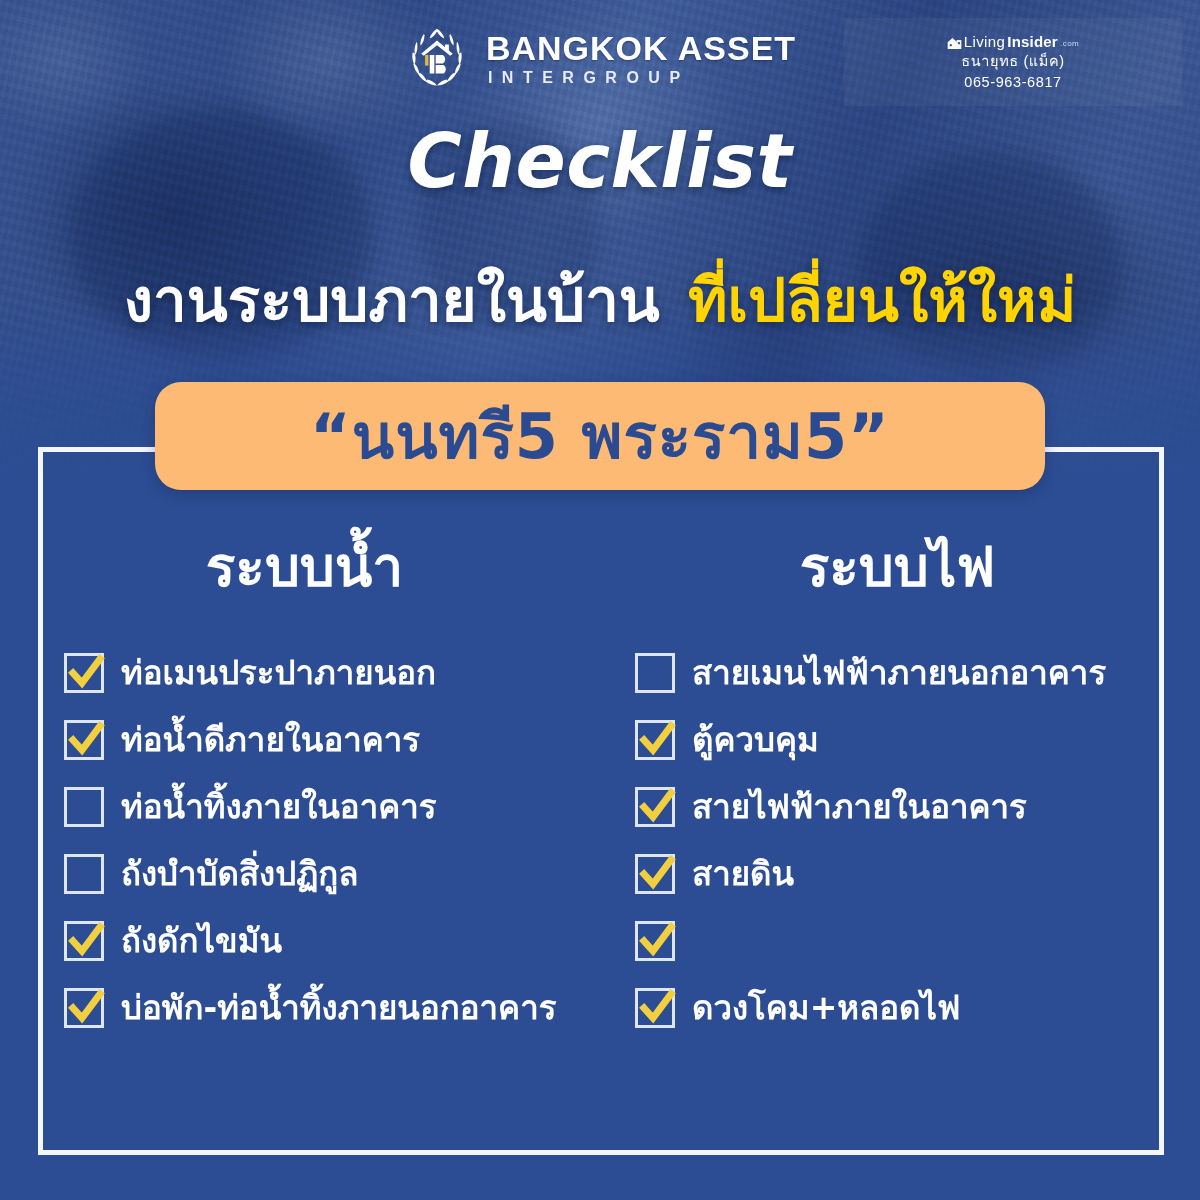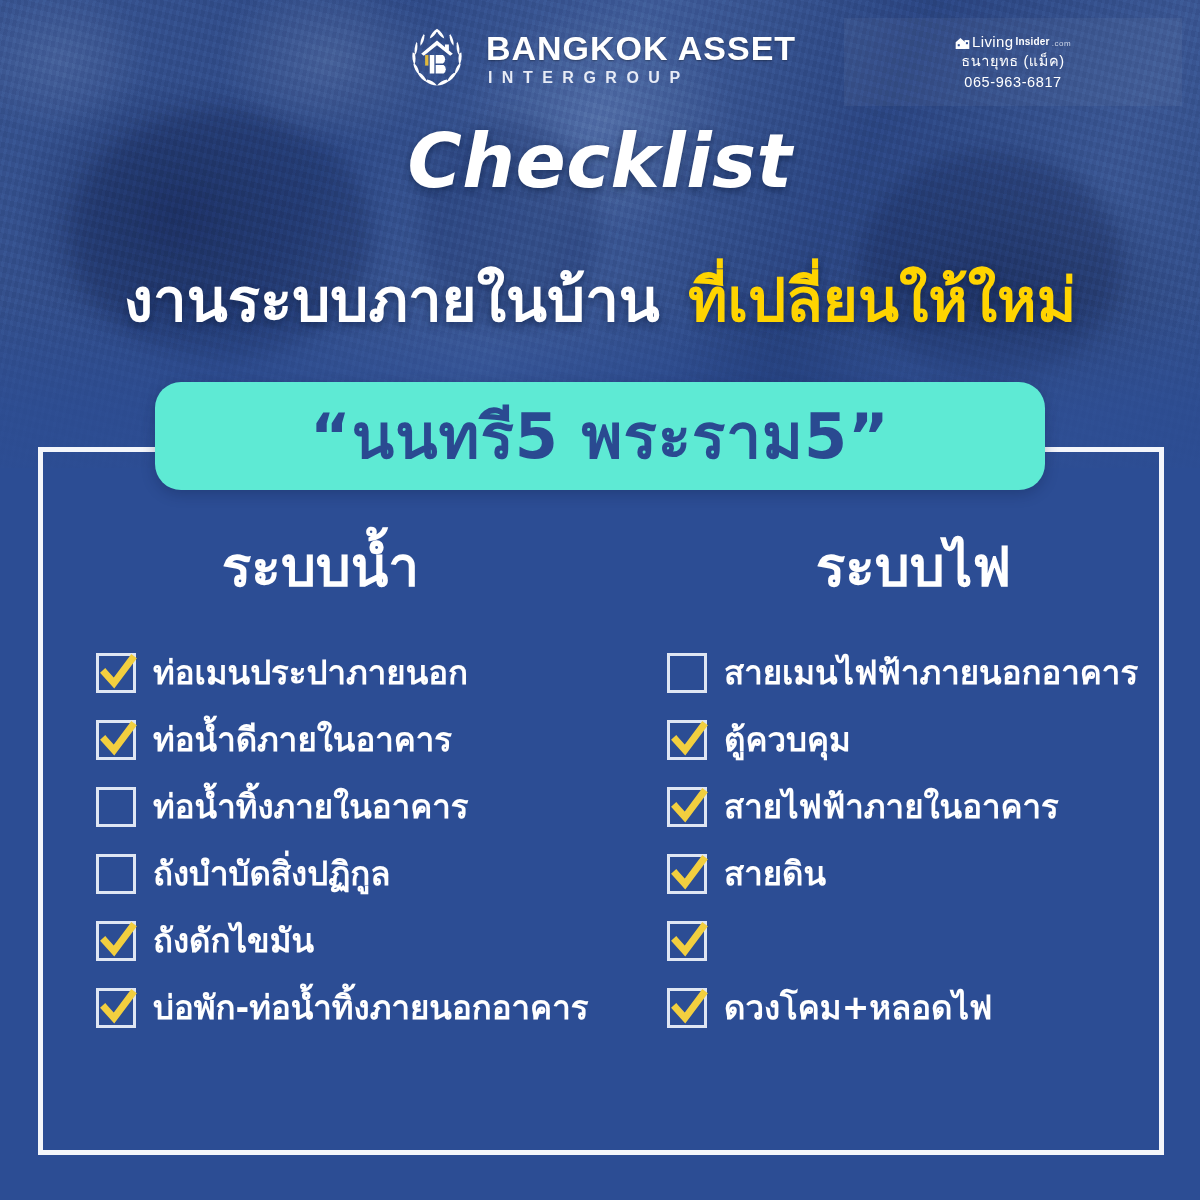--- a/index.html
+++ b/index.html
@@ -87,21 +87,21 @@
     gap:2px; z-index:7;
   }
   .wm-row1{ display:flex; align-items:center; gap:2px; }
   .wm-logo{ width:15px; height:13px; }
   .wm-living{
     font-family:"Liberation Sans", sans-serif;
     font-size:15px; color:#ffffff; letter-spacing:.4px; font-weight:normal;
   }
   .wm-insider{
     font-family:"Liberation Sans", sans-serif;
-    font-size:10px; color:#ffffff; letter-spacing:.2px; font-weight:bold;
+    font-size:15px; color:#ffffff; letter-spacing:.2px; font-weight:bold;
   }
   .wm-dotcom{
     font-family:"Liberation Sans", sans-serif;
     font-size:8px; color:#cfd8ea; letter-spacing:.5px; align-self:flex-end; padding-bottom:2px;
   }
   .wm-name, .wm-phone{
     font-family:"Liberation Sans", sans-serif;
     font-size:14.5px; color:#ffffff; letter-spacing:.6px; line-height:1.25;
   }
 
@@ -125,21 +125,21 @@
     text-shadow:0 3px 9px rgba(10,25,60,.55);
     vertical-align:middle;
   }
   .hs-white{ color:#ffffff; }
   .hs-yellow{ color:#ffd400; margin-left:28px; }
 
   
   .project-pill{
     position:absolute; left:50%; transform:translateX(-50%);
     top:382px; width:890px; height:108px;
-    background:#5eead4; border-radius:26px;
+    background:#fdba74; border-radius:26px;
     display:flex; align-items:center; justify-content:center;
     box-shadow:0 4px 14px rgba(10,25,60,.28);
     z-index:8;
   }
   .project-pill-text{
     font-family:"DejaVu Sans","Liberation Sans",sans-serif;
     font-weight:bold; font-size:62px; color:#2a4a91; letter-spacing:1px;
     white-space:nowrap;
   }
 
@@ -149,21 +149,21 @@
     width:1126px; height:708px;
     border:5px solid #f4f6fb;
     z-index:3;
   }
 
   
   .columns{
     position:absolute; left:38px; top:540px; width:1126px; height:600px;
     display:flex; z-index:5;
   }
-  .col{ width:563px; position:relative;padding-left:32px; }
+  .col{ width:563px; position:relative; }
   .col-head{
     font-family:"DejaVu Sans","Liberation Sans",sans-serif;
     font-weight:bold; font-size:55px; color:#ffffff;
     text-align:center; line-height:1;
     margin-bottom:58px;
   }
   .col-water .col-head{ padding-right:30px; }
   .col-elec  .col-head{ padding-left:30px; }
 
   .items{ display:flex; flex-direction:column; gap:27px; }

